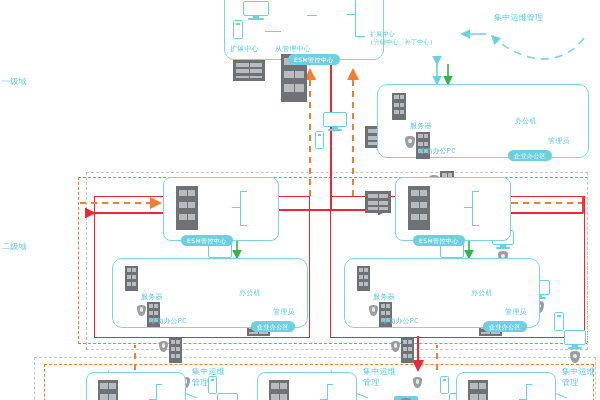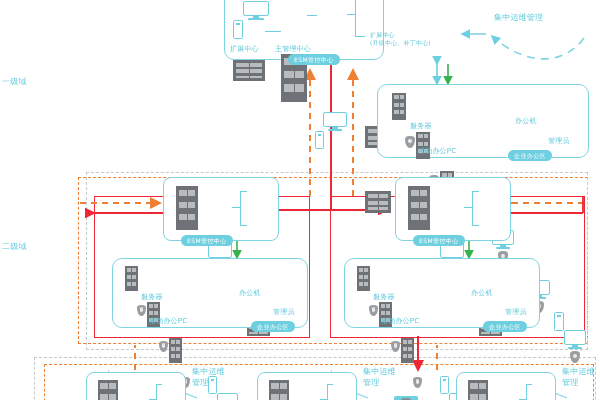--- a/index.html
+++ b/index.html
@@ -2,21 +2,21 @@
 <html><head>
 <meta charset="utf-8">
 <style>
   html,body{margin:0;padding:0;background:#ffffff;}
   body{width:600px;height:400px;position:relative;overflow:hidden;
        font-family:"DejaVu Sans","Liberation Sans",sans-serif;}
   .canvas{position:absolute;inset:0;width:600px;height:400px;}
   .abs{position:absolute;}
 
   
-  .lbl{color:#5bc8da;font-size:7px;line-height:8.5px;white-space:pre;letter-spacing:.2px;}
+  .lbl{color:#5bc8da;font-size:7px;line-height:8.5px;white-space:pre;letter-spacing:.2px;font-family:Liberation Mono, monospace;}
   .lbl.tiny{font-size:6px;line-height:7.5px;}
   .lbl.dom{font-size:8px;}
   .lbl.ops{font-size:8px;line-height:11px;}
 
   
   .panel{border:1.3px solid #7fd4e2;border-radius:10px;background:#fff;box-sizing:border-box;}
   .panel.sm{border-radius:8px;}
 
   
   .pill{background:#6dcfdf;color:#ffffff;font-size:6px;line-height:9px;
@@ -190,21 +190,21 @@
 
     <div class="abs lnh" style="left:122px;top:35px;width:8px;"></div>
     <div class="abs lnv" style="left:130px;top:13px;height:44px;"></div>
 
     <div class="abs lnh" style="left:130px;top:57px;width:10px;"></div>
 
     <div class="abs rack2" style="left:140px;top:3px;width:26px;height:22px;"></div>
     <div class="abs rack2" style="left:140px;top:46px;width:26px;height:22px;"></div>
 
     <div class="abs lbl" style="left:5px;top:66px;">扩展中心</div>
-    <div class="abs lbl" style="left:50px;top:66px;">主管理中心</div>
+    <div class="abs lbl" style="left:50px;top:66px;">从管理中心</div>
   </div>
 
   <div class="abs lbl tiny" style="left:370px;top:31px;">扩展中心
 (升级中心、补丁中心)</div>
 
   <div class="abs pill" style="left:288px;top:54px;">ESM管控中心</div>
 
   <div class="abs panel" style="left:377px;top:84px;width:212px;height:74px;">
 
     <div class="abs rack" style="left:14px;top:8px;width:14px;height:27px;"></div>

